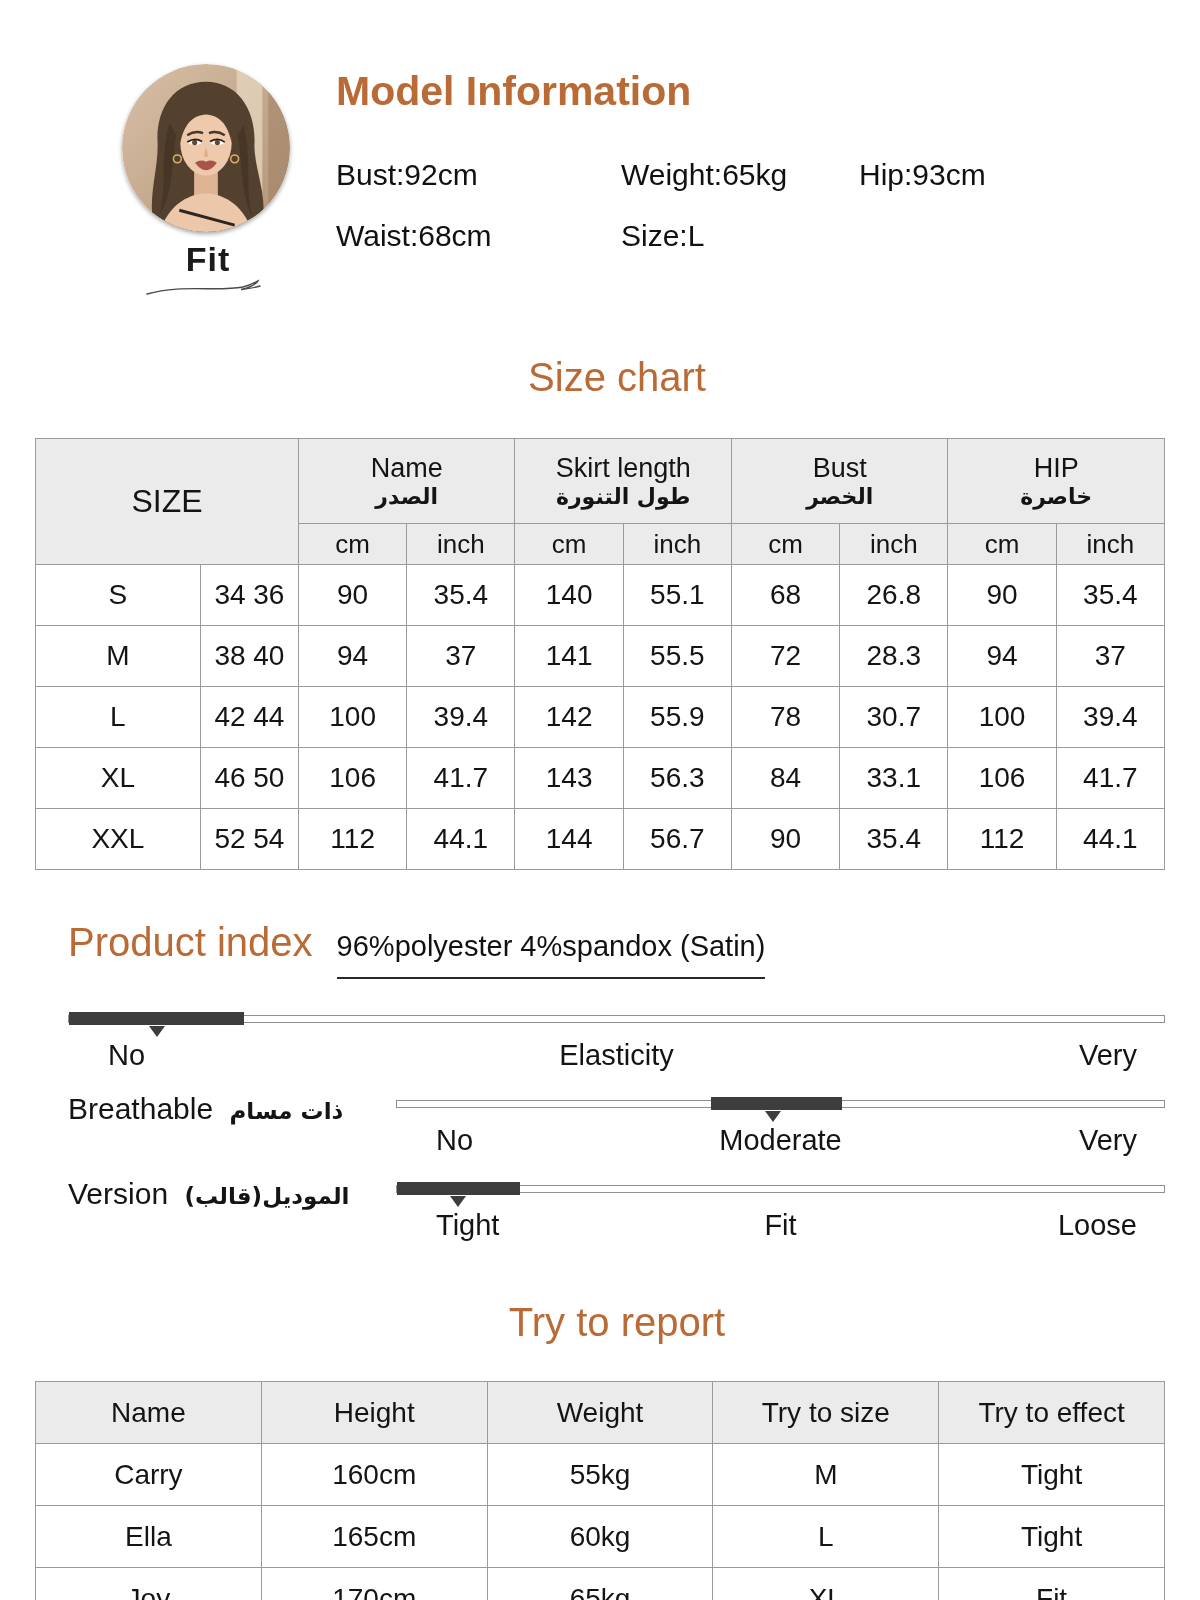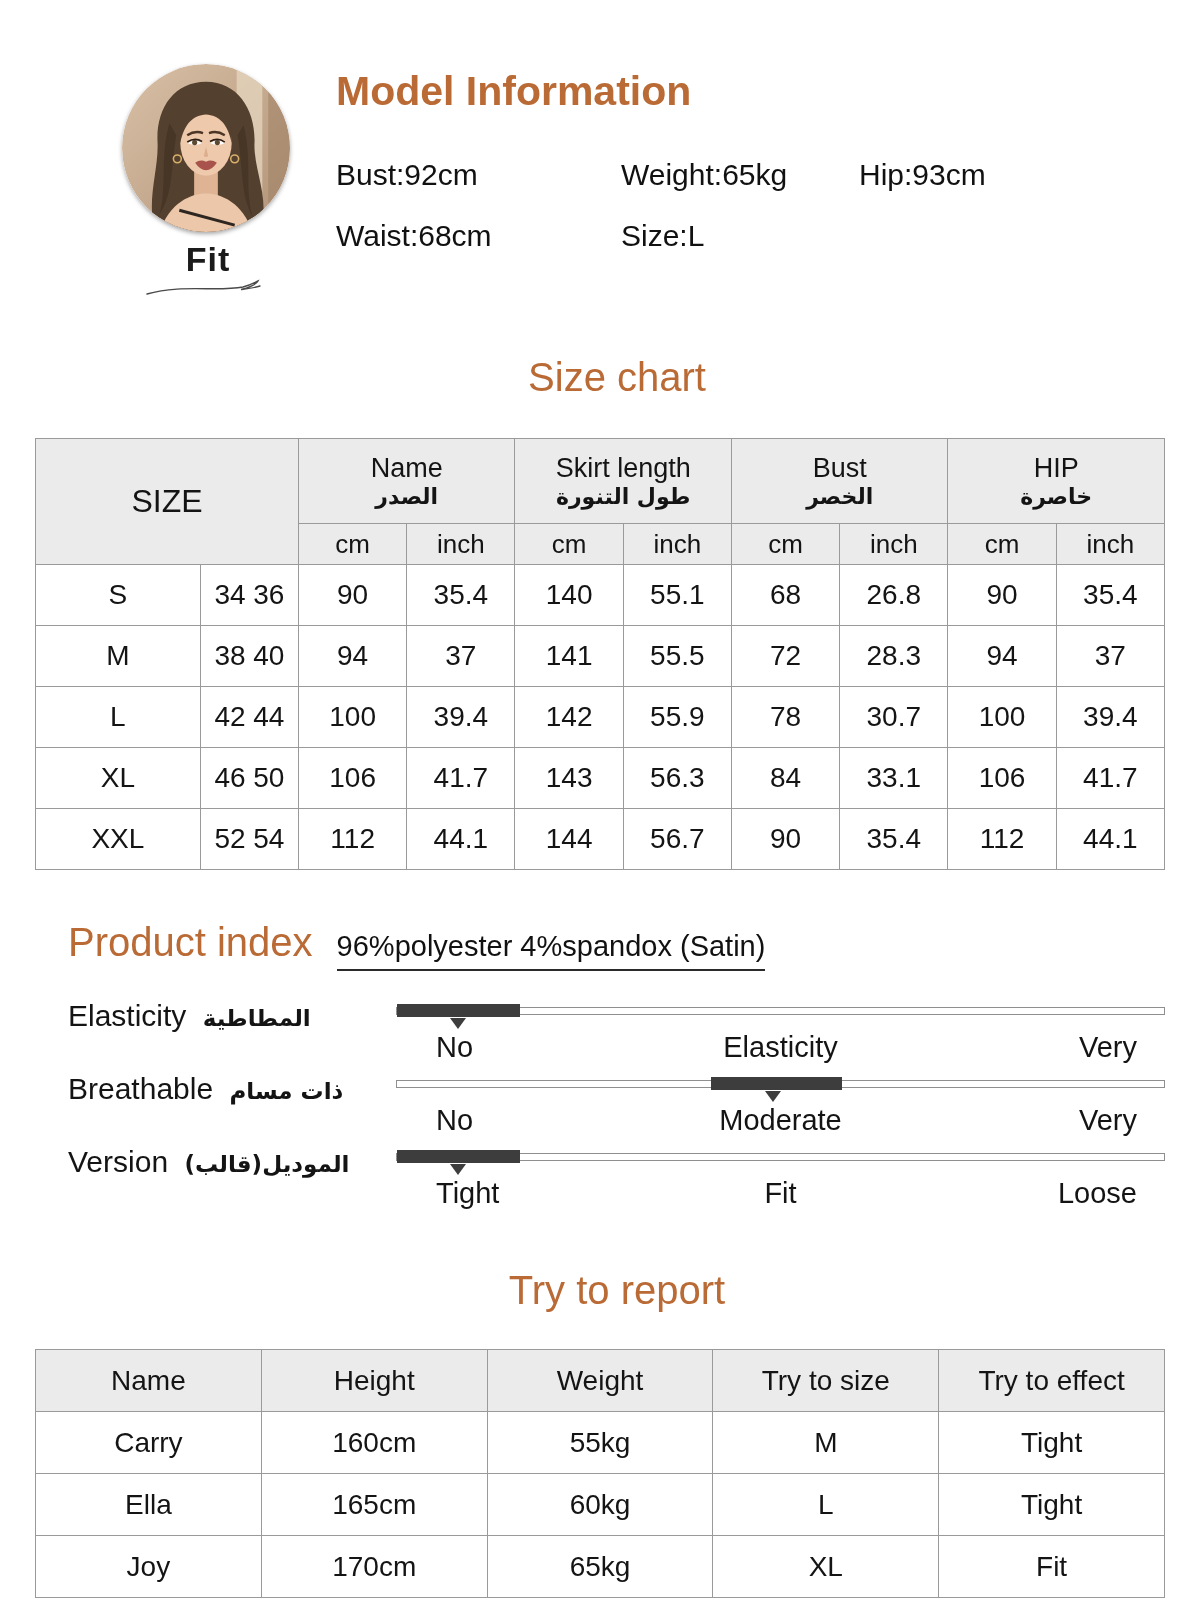--- a/index.html
+++ b/index.html
@@ -53,24 +53,24 @@
 
   .try-report{margin-top:36px;}
   .try-report thead th{height:61px;font-size:28px;}
   .try-report tbody td{height:61px;font-size:28px;}
 
   
   .pi-header{display:flex;align-items:baseline;margin:50px 35px 8px 68px;}
   .pi-title{font-size:40px;font-weight:400;color:var(--accent);margin:0;white-space:nowrap;}
   .pi-fabric{
     font-size:29px;color:#111;margin-left:24px;
-    border-bottom:2px solid #2a2a2a;padding-bottom:6px;white-space:nowrap;
+    border-bottom:2px solid #2a2a2a;padding-bottom:14px;white-space:nowrap;
   }
   .pi-rows{margin:26px 35px 0 68px;}
-  .pi-row{display:flex;align-items:flex-start;margin-top:6px;}
+  .pi-row{display:flex;align-items:flex-start;margin-top:18px;}
   .pi-row:first-child{margin-top:0;}
   .pi-label{width:328px;flex:0 0 auto;font-size:30px;padding-top:2px;white-space:nowrap;}
   .pi-label .ar{font-size:23px;font-weight:bold;font-family:"DejaVu Sans",sans-serif;margin-left:8px;}
   .slider{flex:1;padding-top:10px;}
   .track{position:relative;height:6px;background:#ffffff;border:1px solid #8f8f8f;}
   .fill{position:absolute;top:-4px;height:13px;background:var(--slider);}
   .marker{
     position:absolute;top:10px;width:0;height:0;
     border-left:8px solid transparent;border-right:8px solid transparent;
     border-top:11px solid var(--slider);transform:translateX(-50%);
@@ -256,24 +256,20 @@
   </table>
 
   <div class="pi-header">
     <h2 class="pi-title">Product index</h2>
     <span class="pi-fabric">96%polyester  4%spandox (Satin)</span>
   </div>
 
   <div class="pi-rows">
 
     <div class="pi-row">
-      <div class="pi-label">
-        <span>Elasticity</span>
-        <span class="ar">المطاطية</span>
-      </div>
       <div class="slider">
         <div class="track">
           <div class="fill" style="left: 0%; width: 16%;"></div>
           <div class="marker" style="left: 8%;"></div>
         </div>
         <div class="scale">
           <span class="s-left">No</span>
           <span class="s-mid">Elasticity</span>
           <span class="s-right">Very</span>
         </div>

